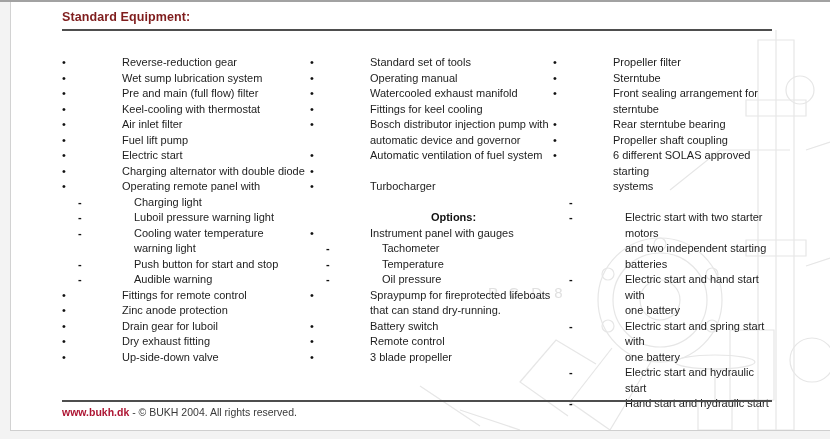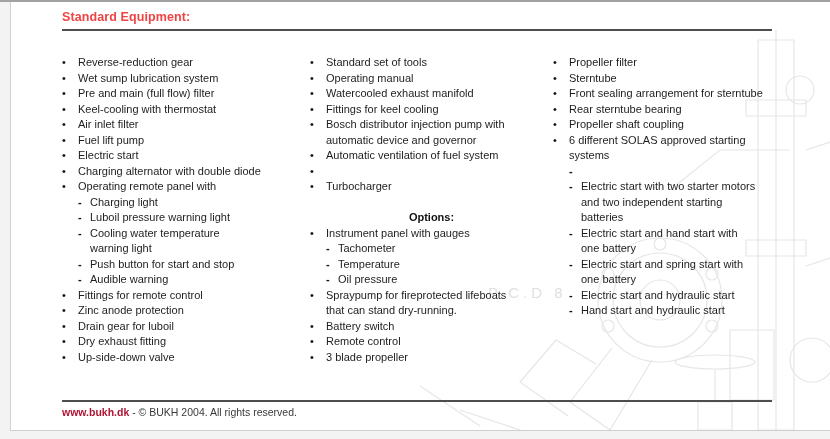--- a/index.html
+++ b/index.html
@@ -14,36 +14,36 @@
   .left-strip{position:absolute;top:2px;left:0;width:10px;height:437px;background:#f3f3f3;}
   .left-edge{position:absolute;top:2px;left:10px;width:1px;height:429px;background:#d2d2d2;}
   .bottom-edge{position:absolute;top:430px;left:10px;width:820px;height:1px;background:#cfcfcf;}
   .bottom-strip{position:absolute;top:431px;left:10px;width:820px;height:8px;background:#f3f3f3;}
 
   
   .watermark{position:absolute;left:360px;top:30px;width:470px;height:400px;pointer-events:none;}
   .watermark *{vector-effect:non-scaling-stroke;}
 
   
-  .page-title{position:absolute;left:62px;top:10px;font-size:12.5px;font-weight:bold;color:#ef4444;letter-spacing:.1px;}
+  .page-title{position:absolute;left:62px;top:10px;font-size:12.5px;font-weight:bold;color:#7f1d1d;letter-spacing:.1px;}
   .title-rule{position:absolute;left:62px;top:29px;width:710px;height:2px;background:#4e4e4e;}
 
   
   .columns{position:absolute;left:62px;top:55px;display:flex;}
   .col{box-sizing:border-box;}
   .col-1{width:248px;}
   .col-2{width:243px;}
   .col-3{width:219px;}
   .item{display:flex;font-size:11px;line-height:15.5px;color:#1d1d1d;}
   .item .marker{flex:none;width:16px;color:#111;}
   .item.dash{padding-left:16px;}
   .item.dash .marker{width:12px;font-weight:bold;}
   .item.heading{font-weight:bold;color:#111;justify-content:center;}
   .item.gap{height:15.5px;}
-  .item .text{white-space:pre-line;}
+  .item .text{white-space:pre-line;margin-left:44px;}
 
   
   .footer-rule{position:absolute;left:62px;top:400px;width:710px;height:2px;background:#4e4e4e;}
   .footer-text{position:absolute;left:62px;top:406px;font-size:10.5px;color:#3a3a3a;}
   .footer-link{color:#ad1432;font-weight:bold;text-decoration:none;cursor:pointer;margin-top:20px;}
 </style>
 </head>
 <body>
 
 <svg class="watermark" viewBox="0 0 470 400">

